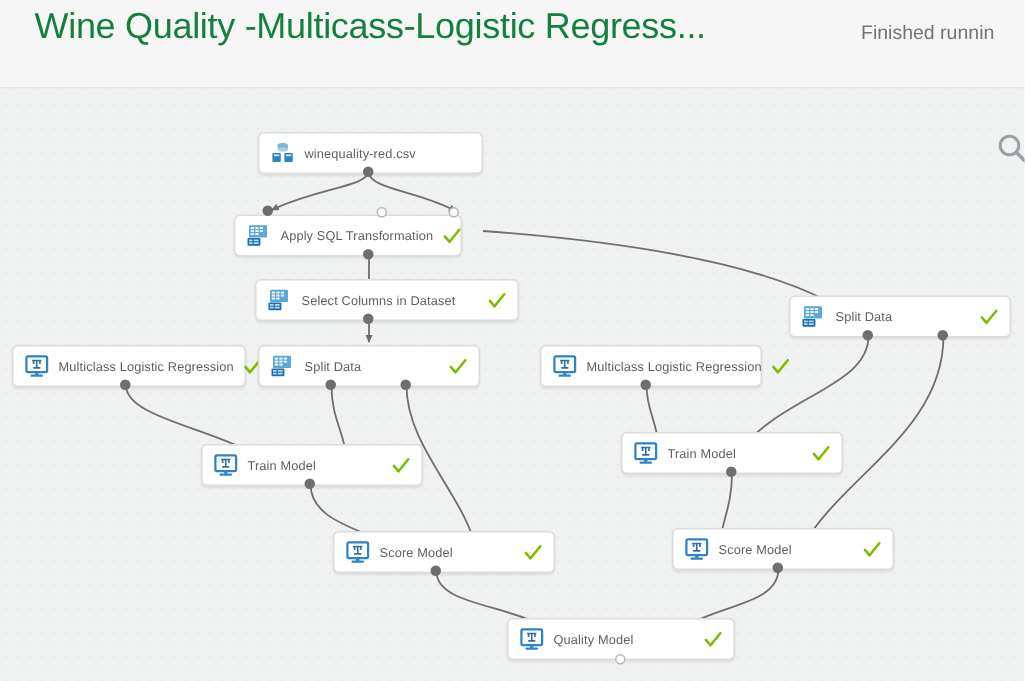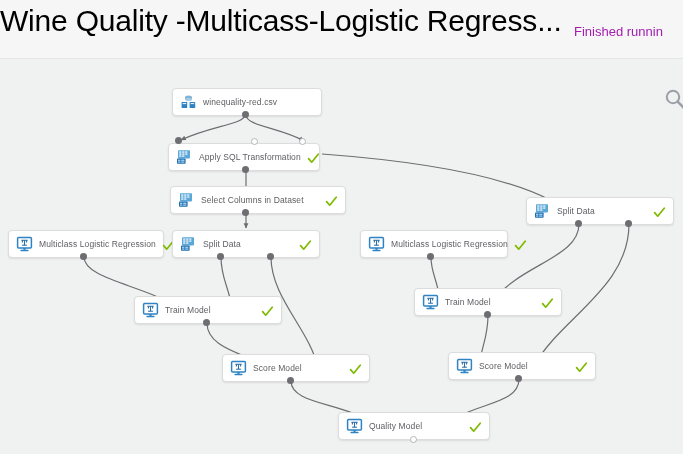--- a/index.html
+++ b/index.html
@@ -21,32 +21,32 @@
   #header {
     position: absolute;
     left: 0; top: 0;
     width: 683px; height: 58px;
     background: #f6f6f6;
     border-bottom: 1px solid #e6e6e6;
     z-index: 5;
   }
   #exp-title {
     position: absolute;
-    left: 0; top: 4px;
-    font-size: 30px;
+    left: 23px; top: 4px;
+    font-size: 24px;
     font-weight: 400;
-    color: #000000;
+    color: #15803d;
     white-space: nowrap;
     letter-spacing: -0.2px;
   }
   #run-status {
     position: absolute;
-    left: 574px; top: 24px;
+    left: 574px; top: 14px;
     font-size: 13px;
-    color: #a21caf;
+    color: #737373;
     white-space: nowrap;
   }
 
   
   #canvas {
     position: absolute;
     left: 0; top: 58px;
     width: 683px; height: 396px;
     background-color: #f0f1f1;
     background-image:
@@ -166,21 +166,21 @@
               <ellipse cx="8.5" cy="3" rx="3.4" ry="1.6" fill="#7fb4d6"></ellipse>
               <rect x="5.1" y="3" width="6.8" height="2.6" fill="#7fb4d6"></rect>
               <ellipse cx="8.5" cy="5.6" rx="3.4" ry="1.5" fill="#a9cde4"></ellipse>
               <rect x="1.6" y="8" width="5.6" height="6" rx="0.6" fill="#2e83c4"></rect>
               <rect x="2.6" y="9" width="3.6" height="1.1" fill="#ffffff" opacity="0.85"></rect>
               <rect x="9.6" y="8" width="5.6" height="6" rx="0.6" fill="#2e83c4"></rect>
               <rect x="10.6" y="9" width="3.6" height="1.1" fill="#ffffff" opacity="0.85"></rect>
             </svg></span>
           <span class="node-label">winequality-red.csv</span>
         </div>
-        <div class="node" style="left: 168px; top: 85px; width: 152px;">
+        <div class="node" style="left: 156px; top: 85px; width: 152px;">
           <span class="node-icon"><svg viewBox="0 0 17 16" width="17" height="16">
               <rect x="2" y="1.2" width="12" height="8.2" rx="0.8" fill="#5aa7d8"></rect>
               <g fill="#ffffff" opacity="0.92">
                 <rect x="3.2" y="2.4" width="2.2" height="1.3"></rect>
                 <rect x="6.2" y="2.4" width="2.2" height="1.3"></rect>
                 <rect x="9.2" y="2.4" width="2.2" height="1.3"></rect>
                 <rect x="3.2" y="4.4" width="2.2" height="1.3"></rect>
                 <rect x="6.2" y="4.4" width="2.2" height="1.3"></rect>
                 <rect x="9.2" y="4.4" width="2.2" height="1.3"></rect>
                 <rect x="3.2" y="6.4" width="2.2" height="1.3"></rect>

